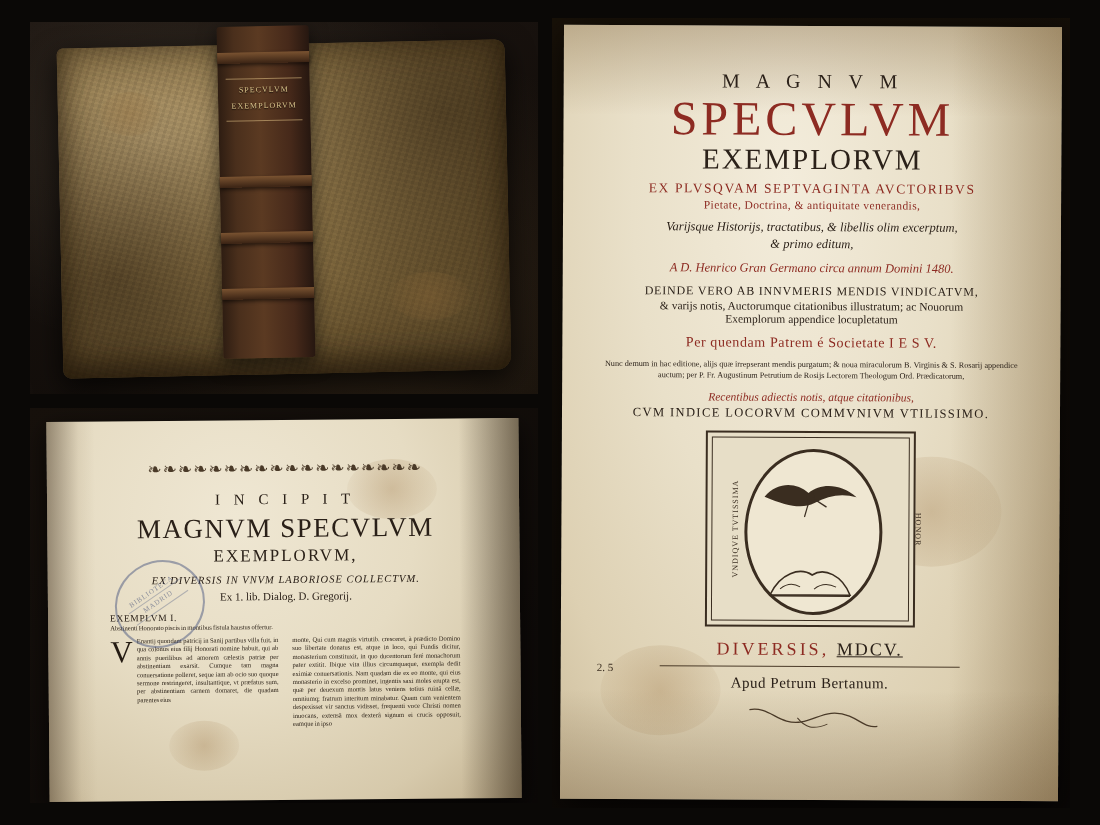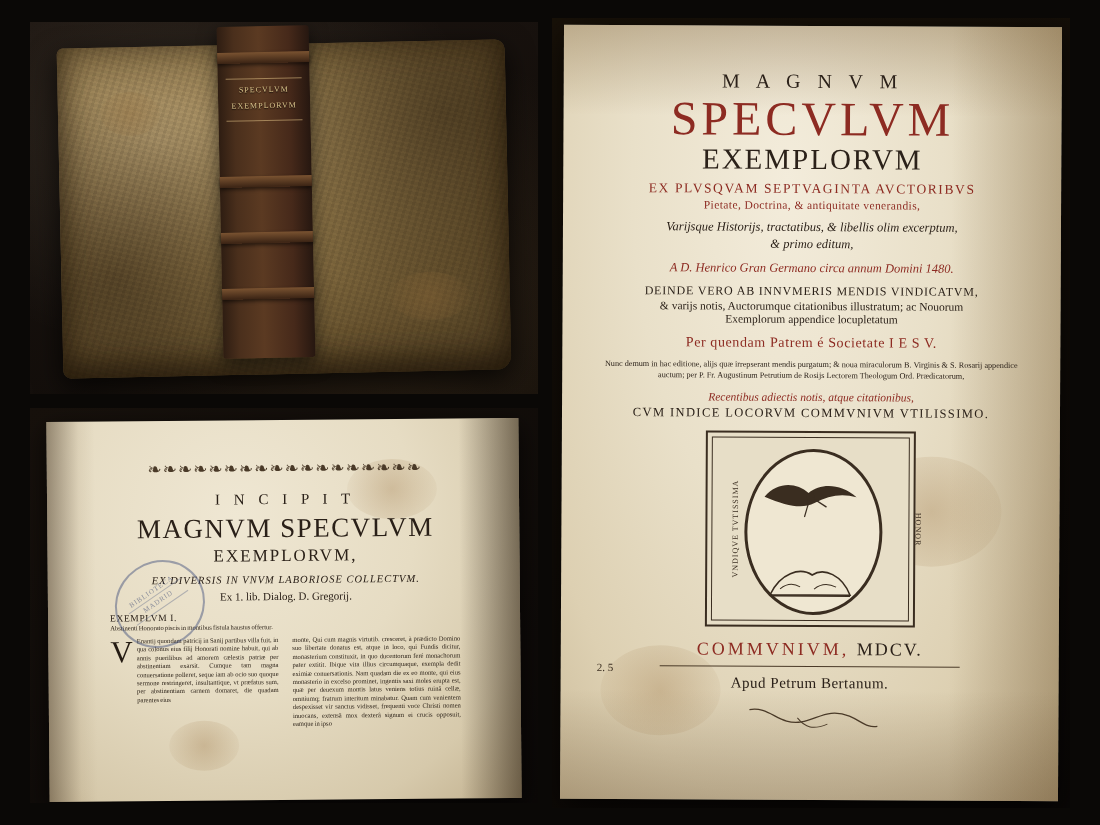--- a/index.html
+++ b/index.html
@@ -473,21 +473,21 @@
     left: 36px;
     bottom: 126px;
     font-size: 11px;
     color: #3b2e20;
   }
   .l-venetiis {
     font-size: 18px;
     letter-spacing: 3px;
     margin-top: 12px;
   }
-  .l-venetiis .mdcv { color: #2b2119; letter-spacing: 2px; }
+  .l-venetiis .mdcv { color: #2b2119; letter-spacing: 2px; text-decoration: underline; }
   .rule {
     width: 300px;
     height: 1px;
     background: #4a3a28;
     margin: 6px auto 8px;
   }
   .l-apud {
     font-size: 15px;
     letter-spacing: 0.5px;
     color: #2b2119;
@@ -601,21 +601,21 @@
           </svg>
           <svg class="device-ground" viewBox="0 0 88 40">
             <path d="M4 36 C14 14, 34 8, 46 16 C58 8, 76 16, 84 36 Z" fill="none" stroke="#3a2d20" stroke-width="1.6"></path>
             <path d="M14 30 q10 -8 20 -2" stroke="#3a2d20" stroke-width="1" fill="none"></path>
             <path d="M48 30 q10 -8 22 -2" stroke="#3a2d20" stroke-width="1" fill="none"></path>
             <path d="M6 37 h78" stroke="#3a2d20" stroke-width="1.4"></path>
           </svg>
         </div>
 
         <div class="l-venetiis red">
-          <span>COMMVNIVM,</span>
+          <span>DIVERSIS,</span>
           <span class="mdcv">MDCV.</span>
         </div>
         <div class="rule"></div>
         <div class="l-apud">Apud Petrum Bertanum.</div>
 
         <svg class="flourish" viewBox="0 0 200 30">
           <path d="M40 6 C60 2, 70 22, 92 18 C110 14, 120 4, 140 12 C152 17, 158 24, 168 22" stroke="#4a3a28" stroke-width="1.3" fill="none"></path>
           <path d="M88 14 C96 24, 104 26, 118 20" stroke="#4a3a28" stroke-width="1" fill="none"></path>
         </svg>
       </div>

